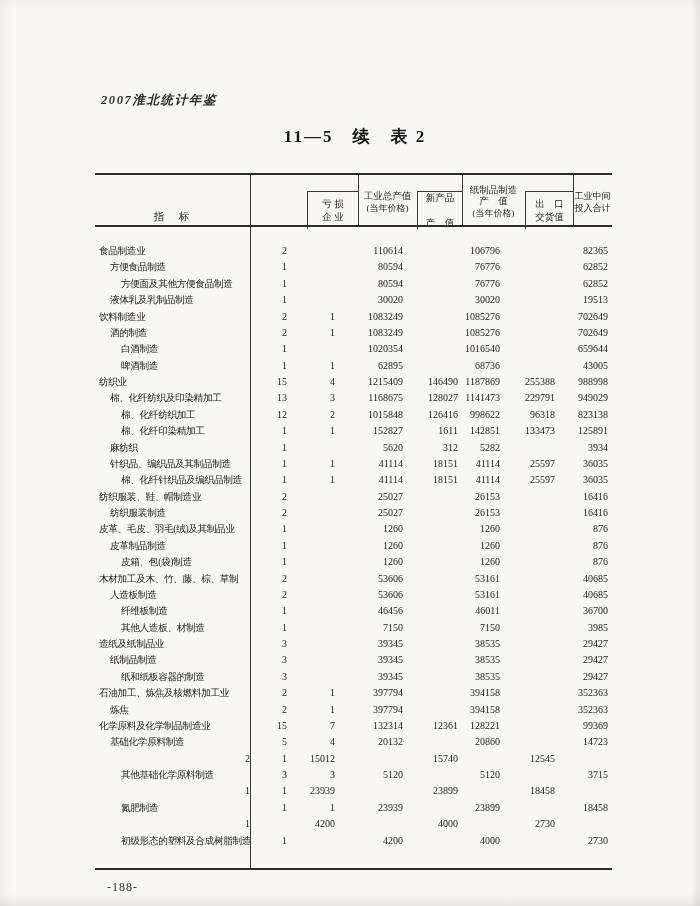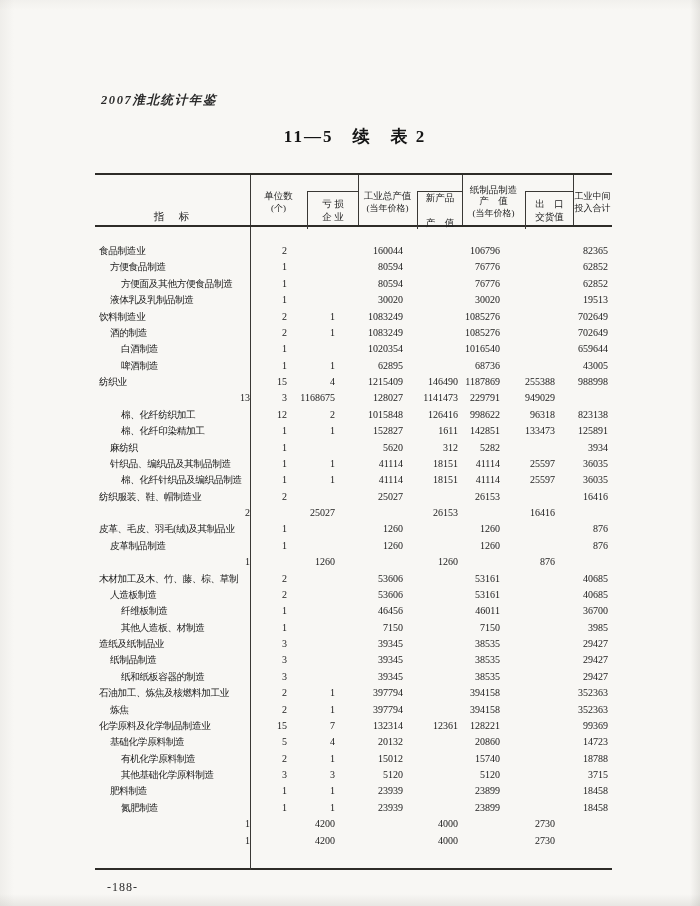--- a/index.html
+++ b/index.html
@@ -78,24 +78,20 @@
     <div class="thead">
       <div class="vline vl-1"></div>
       <div class="vline vl-2"></div>
       <div class="vline vl-3"></div>
       <div class="vline vl-4"></div>
 
       <div class="hcell h-indicator">
         <div>指　标</div>
       </div>
 
-      <div class="hcell h-units">
-        <div>单位数</div>
-        <div class="paren">(个)</div>
-      </div>
 
       <div class="hcell h-box h-loss">
         <div>亏 损</div>
         <div>企 业</div>
       </div>
 
       <div class="hcell h-gross">
         <div>工业总产值</div>
         <div class="paren">(当年价格)</div>
       </div>
@@ -122,21 +118,21 @@
       </div>
     </div>
 
     <div class="tbody">
       <div class="vl-body"></div>
 
   <div class="row">
     <div class="c-ind" style="padding-left: 4px;">食品制造业</div>
     <div class="c-num">2</div>
     <div class="c-num"></div>
-    <div class="c-num">160044</div>
+    <div class="c-num">110614</div>
     <div class="c-num"></div>
     <div class="c-num">106796</div>
     <div class="c-num"></div>
     <div class="c-num">82365</div>
   </div>
 
   <div class="row">
     <div class="c-ind" style="padding-left: 15px;">方便食品制造</div>
     <div class="c-num">1</div>
     <div class="c-num"></div>
@@ -218,20 +214,21 @@
     <div class="c-num">15</div>
     <div class="c-num">4</div>
     <div class="c-num">1215409</div>
     <div class="c-num">146490</div>
     <div class="c-num">1187869</div>
     <div class="c-num">255388</div>
     <div class="c-num">988998</div>
   </div>
 
   <div class="row">
+    <div class="c-ind" style="padding-left: 15px;">棉、化纤纺织及印染精加工</div>
     <div class="c-num">13</div>
     <div class="c-num">3</div>
     <div class="c-num">1168675</div>
     <div class="c-num">128027</div>
     <div class="c-num">1141473</div>
     <div class="c-num">229791</div>
     <div class="c-num">949029</div>
   </div>
 
   <div class="row">
@@ -294,20 +291,21 @@
     <div class="c-num">2</div>
     <div class="c-num"></div>
     <div class="c-num">25027</div>
     <div class="c-num"></div>
     <div class="c-num">26153</div>
     <div class="c-num"></div>
     <div class="c-num">16416</div>
   </div>
 
   <div class="row">
+    <div class="c-ind" style="padding-left: 15px;">纺织服装制造</div>
     <div class="c-num">2</div>
     <div class="c-num"></div>
     <div class="c-num">25027</div>
     <div class="c-num"></div>
     <div class="c-num">26153</div>
     <div class="c-num"></div>
     <div class="c-num">16416</div>
   </div>
 
   <div class="row">
@@ -326,20 +324,21 @@
     <div class="c-num">1</div>
     <div class="c-num"></div>
     <div class="c-num">1260</div>
     <div class="c-num"></div>
     <div class="c-num">1260</div>
     <div class="c-num"></div>
     <div class="c-num">876</div>
   </div>
 
   <div class="row">
+    <div class="c-ind" style="padding-left: 26px;">皮箱、包(袋)制造</div>
     <div class="c-num">1</div>
     <div class="c-num"></div>
     <div class="c-num">1260</div>
     <div class="c-num"></div>
     <div class="c-num">1260</div>
     <div class="c-num"></div>
     <div class="c-num">876</div>
   </div>
 
   <div class="row">
@@ -457,43 +456,41 @@
     <div class="c-num">5</div>
     <div class="c-num">4</div>
     <div class="c-num">20132</div>
     <div class="c-num"></div>
     <div class="c-num">20860</div>
     <div class="c-num"></div>
     <div class="c-num">14723</div>
   </div>
 
   <div class="row">
-    <div class="c-ind" style="padding-left: 26px;">有机化学原料制造</div>
     <div class="c-num">2</div>
     <div class="c-num">1</div>
     <div class="c-num">15012</div>
     <div class="c-num"></div>
     <div class="c-num">15740</div>
     <div class="c-num"></div>
-    <div class="c-num">18788</div>
+    <div class="c-num">12545</div>
   </div>
 
   <div class="row">
     <div class="c-ind" style="padding-left: 26px;">其他基础化学原料制造</div>
     <div class="c-num">3</div>
     <div class="c-num">3</div>
     <div class="c-num">5120</div>
     <div class="c-num"></div>
     <div class="c-num">5120</div>
     <div class="c-num"></div>
     <div class="c-num">3715</div>
   </div>
 
   <div class="row">
-    <div class="c-ind" style="padding-left: 15px;">肥料制造</div>
     <div class="c-num">1</div>
     <div class="c-num">1</div>
     <div class="c-num">23939</div>
     <div class="c-num"></div>
     <div class="c-num">23899</div>
     <div class="c-num"></div>
     <div class="c-num">18458</div>
   </div>
 
   <div class="row">
@@ -511,20 +508,21 @@
     <div class="c-num">1</div>
     <div class="c-num"></div>
     <div class="c-num">4200</div>
     <div class="c-num"></div>
     <div class="c-num">4000</div>
     <div class="c-num"></div>
     <div class="c-num">2730</div>
   </div>
 
   <div class="row">
+    <div class="c-ind" style="padding-left: 26px;">初级形态的塑料及合成树脂制造</div>
     <div class="c-num">1</div>
     <div class="c-num"></div>
     <div class="c-num">4200</div>
     <div class="c-num"></div>
     <div class="c-num">4000</div>
     <div class="c-num"></div>
     <div class="c-num">2730</div>
   </div>
 </div>
 

